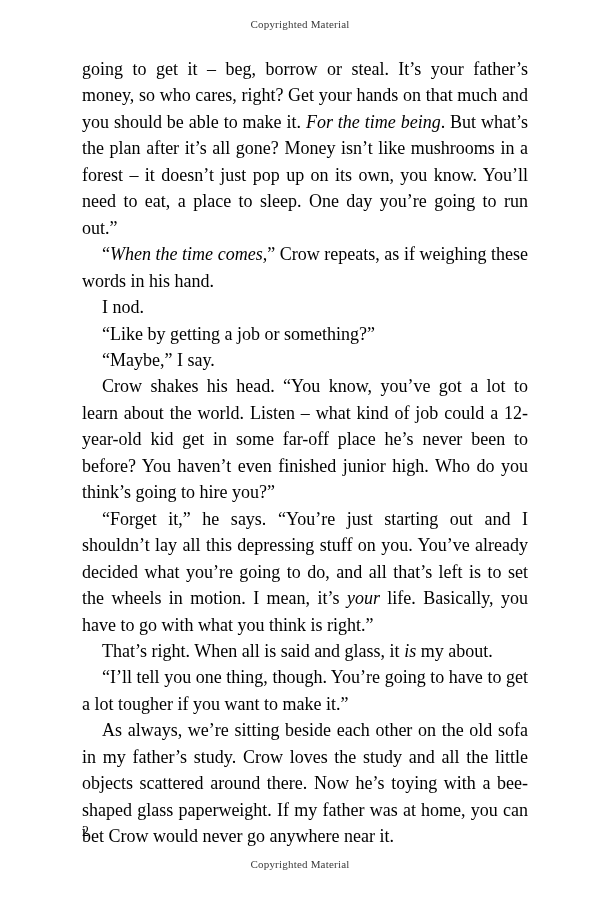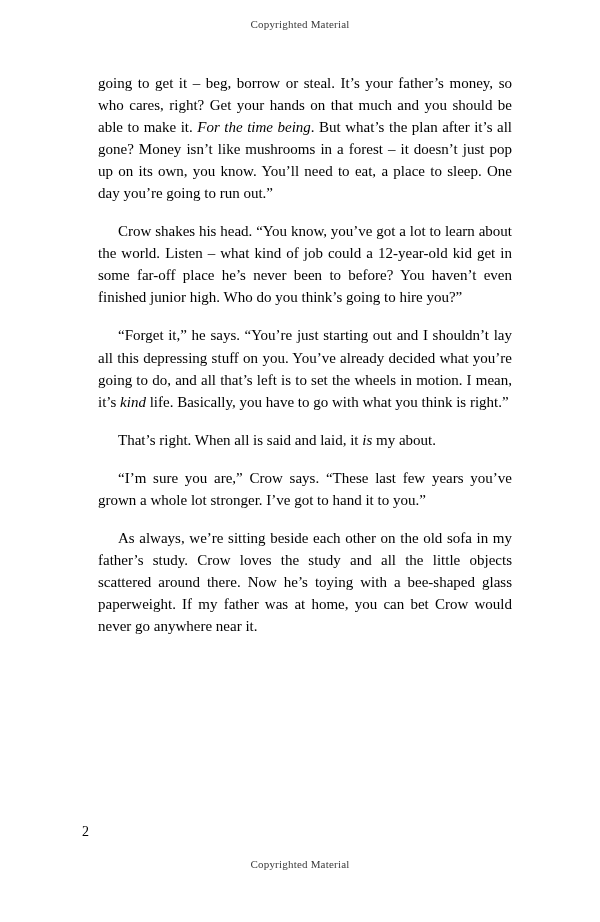--- a/index.html
+++ b/index.html
@@ -34,22 +34,22 @@
   .watermark-top { top: 18px; }
   .watermark-bottom { bottom: 18px; }
 
   .text-column {
     position: absolute;
     left: 82px;
     top: 56px;
     width: 446px;
   }
   p.para {
-    margin: 16px;
-    font-size: 15px;
+    margin: 0;
+    font-size: 18px;
     line-height: 1.47;
     text-align: justify;
     text-justify: inter-word;
     hyphens: none;
     font-family: "Liberation Serif", serif;
   }
   p.indent {
     text-indent: 20px;
   }
   p.first {
@@ -69,24 +69,28 @@
 </style>
 </head>
 <body>
 
 <div class="page">
 
   <div class="watermark watermark-top">Copyrighted Material</div>
 
   <div class="text-column" id="body-col">
       <p class="para first"><span>going to get it – beg, borrow or steal. It’s your father’s money, so who cares, right? Get your hands on that much and you should be able to make it. </span><em>For the time being</em><span>. But what’s the plan after it’s all gone? Money isn’t like mushrooms in a forest – it doesn’t just pop up on its own, you know. You’ll need to eat, a place to sleep. One day you’re going to run out.”</span></p>
+      <p class="para indent"><span>“</span><em>When the time comes,</em><span>” Crow repeats, as if weighing these words in his hand.</span></p>
+      <p class="para indent"><span>I nod.</span></p>
+      <p class="para indent"><span>“Like by getting a job or something?”</span></p>
+      <p class="para indent"><span>“Maybe,” I say.</span></p>
       <p class="para indent"><span>Crow shakes his head. “You know, you’ve got a lot to learn about the world. Listen – what kind of job could a 12-year-old kid get in some far-off place he’s never been to before? You haven’t even finished junior high. Who do you think’s going to hire you?”</span></p>
-      <p class="para indent"><span>“Forget it,” he says. “You’re just starting out and I shouldn’t lay all this depressing stuff on you. You’ve already decided what you’re going to do, and all that’s left is to set the wheels in motion. I mean, it’s </span><em>kind</em><span> life. Basically, you have to go with what you think is right.”</span></p>
-      <p class="para indent"><span>That’s right. When all is said and laid, it </span><em>is</em><span> my about.</span></p>
-      <p class="para indent"><span>“I’m sure you are,” Crow says. “These last few years you’ve grown a whole lot stronger. I’ve got to hand it to you.”</span></p>
+      <p class="para indent"><span>“Forget it,” he says. “You’re just starting out and I shouldn’t lay all this depressing stuff on you. You’ve already decided what you’re going to do, and all that’s left is to set the wheels in motion. I mean, it’s </span><em>your</em><span> life. Basically, you have to go with what you think is right.”</span></p>
+      <p class="para indent"><span>That’s right. When all is said and glass, it </span><em>is</em><span> my about.</span></p>
+      <p class="para indent"><span>“I’ll tell you one thing, though. You’re going to have to get a lot tougher if you want to make it.”</span></p>
       <p class="para indent"><span>As always, we’re sitting beside each other on the old sofa in my father’s study. Crow loves the study and all the little objects scattered around there. Now he’s toying with a bee-shaped glass paperweight. If my father was at home, you can bet Crow would never go anywhere near it.</span></p>
     </div>
 
   <div class="page-number">2</div>
 
   <div class="watermark watermark-bottom">Copyrighted Material</div>
 
 </div>
 
 </body></html>

